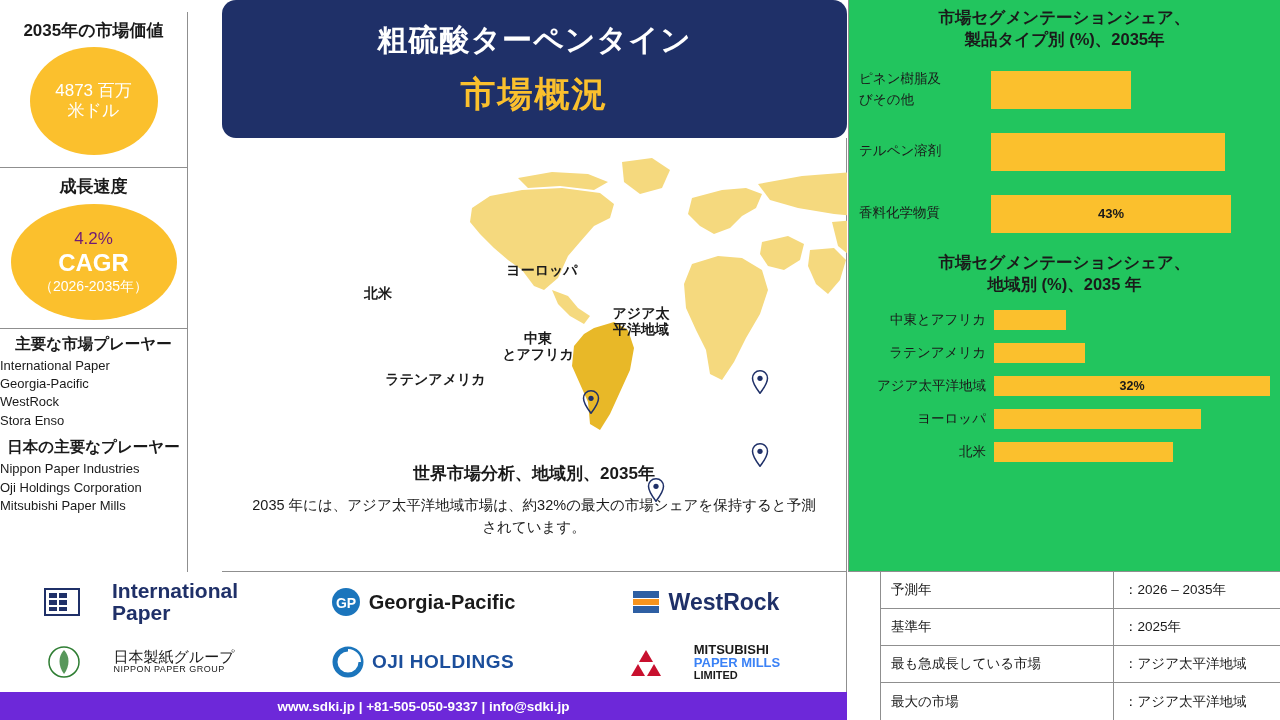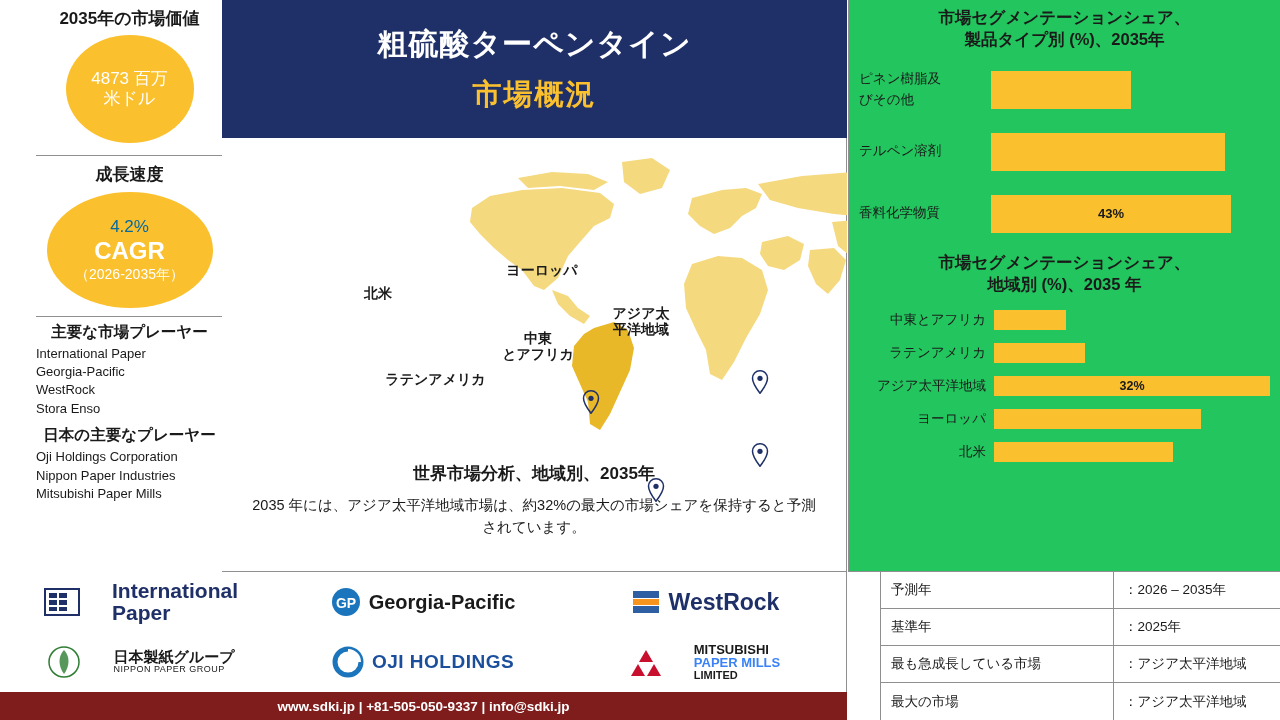--- a/index.html
+++ b/index.html
@@ -7,55 +7,55 @@
     width: 1280px; height: 720px;
     font-family: "Liberation Sans", sans-serif;
     background: #ffffff;
     overflow: hidden;
     position: relative;
   }
   .page { position: relative; width: 1280px; height: 720px; }
 
   
   .left-col {
-    position: absolute; left: 0; top: 0; width: 188px; height: 572px;
+    position: absolute; left: 0; top: 12px; width: 188px; height: 572px;
     border-right: 1px solid #8f8f8f;
-    display: flex; flex-direction: column; margin-left: 36px;
+    display: flex; flex-direction: column;
   }
   .lc-block { border-bottom: 1px solid #8f8f8f; text-align: center; }
   .lc-title {
     font-size: 17px; font-weight: bold; color: #1a1a1a;
     padding: 8px 4px 2px 4px; line-height: 1.25;
   }
   .circle-wrap { display: flex; justify-content: center; align-items: center; padding: 4px 0 12px 0; }
   .circle {
     background: #FBC02D; border-radius: 50%;
     display: flex; flex-direction: column; justify-content: center; align-items: center;
     color: #ffffff; text-align: center; line-height: 1.2;
   }
   .circle-1 { width: 128px; height: 108px; font-size: 17px; }
   .circle-2 { width: 166px; height: 116px; color: #ffffff; }
-  .c2-l1 { font-size: 17px; color:#0369a1; }
+  .c2-l1 { font-size: 17px; color:#701a75; }
   .c2-l2 { font-size: 24px; font-weight: bold; color:#ffffff; }
   .c2-l3 { font-size: 14px; color:#ffffff; }
 
   .players-head {
     font-size: 15.5px; font-weight: bold; color: #1a1a1a; text-align: center;
     padding: 5px 2px 2px 2px;
   }
   .player-item { font-size: 13px; color: #1a1a1a; line-height: 1.42; }
 
   
   .banner {
     position: absolute; left: 222px; top: 0; width: 625px; height: 138px;
     background: #1F3068; display: flex; flex-direction: column;
-    justify-content: center; align-items: center;
+    justify-content: center; align-items: center; border-radius: 14px;
   }
   .banner-t1 { color: #ffffff; font-size: 30px; font-weight: bold; letter-spacing: 1px; }
-  .banner-t2 { color: #FBC02D; font-size: 29px; font-weight: bold; margin-top: 10px; letter-spacing: 2px; }
+  .banner-t2 { color: #FBC02D; font-size: 35px; font-weight: bold; margin-top: 10px; letter-spacing: 2px; }
 
   
   .center-panel {
     position: absolute; left: 222px; top: 138px; width: 625px; height: 434px;
     border-right: 1px solid #8f8f8f; border-bottom: 1px solid #8f8f8f;
     background: #ffffff;
   }
   .map-area { position: relative; width: 625px; height: 322px; }
   .map-area svg { position: absolute; left: 0; top: 0; }
   .map-label {
@@ -114,21 +114,21 @@
     border-right: 1px solid #8f8f8f; background: #ffffff;
     display: grid; grid-template-columns: 1fr 1fr 1fr; grid-template-rows: 1fr 1fr;
     align-items: center; justify-items: center;
   }
   .logo-cell { display: flex; align-items: center; gap: 8px; }
   .logo-text { line-height: 1.05; margin-left: 24px; }
 
   
   .footer {
     position: absolute; left: 0; top: 692px; width: 847px; height: 28px;
-    background: #7f1d1d; color: #ffffff; font-size: 13.5px; font-weight: bold;
+    background: #6d28d9; color: #ffffff; font-size: 13.5px; font-weight: bold;
     display: flex; align-items: center; justify-content: center;
   }
 
   
   .info-table {
     position: absolute; left: 880px; top: 572px; width: 432px; height: 148px;
     border-left: 1px solid #8f8f8f;
   }
   .info-row {
     display: flex; height: 37px; border-bottom: 1px solid #8f8f8f;
@@ -170,22 +170,22 @@
     <div style="padding-bottom:2px;">
       <div class="players-head">主要な市場プレーヤー</div>
       <div class="player-item">International Paper</div>
       <div class="player-item">Georgia-Pacific</div>
       <div class="player-item">WestRock</div>
       <div class="player-item">Stora Enso</div>
     </div>
 
     <div>
       <div class="players-head">日本の主要なプレーヤー</div>
+      <div class="player-item">Nippon Paper Industries</div>
       <div class="player-item">Oji Holdings Corporation</div>
-      <div class="player-item">Nippon Paper Industries</div>
       <div class="player-item">Mitsubishi Paper Mills</div>
     </div>
   </div>
 
   <div class="banner">
     <div class="banner-t1">粗硫酸ターペンタイン</div>
     <div class="banner-t2">市場概況</div>
   </div>
 
   <div class="center-panel">
@@ -369,21 +369,21 @@
       </svg>
       <div style="font-size:23px;font-weight:bold;color:#1F3068;">WestRock</div>
     </div>
 
     <div class="logo-cell">
       <svg width="34" height="34" viewBox="0 0 34 34">
         <circle cx="17" cy="17" r="15" fill="none" stroke="#2E7D32" stroke-width="1.5"></circle>
         <path d="M17 5 C11 11 11 21 17 29 C23 21 23 11 17 5 Z" fill="#2E7D32" opacity="0.8"></path>
       </svg>
       <div class="logo-text">
-        <div style="font-size:15px;font-weight:bold;color:#1a1a1a;">日本製紙グループ</div>
+        <div style="font-size:15px;font-weight:normal;color:#1a1a1a;">日本製紙グループ</div>
         <div style="font-size:9px;color:#1a1a1a;letter-spacing:0.5px;">NIPPON PAPER GROUP</div>
       </div>
     </div>
 
     <div class="logo-cell">
       <svg width="32" height="32" viewBox="0 0 32 32">
         <circle cx="16" cy="16" r="13" fill="none" stroke="#1B75BC" stroke-width="5"></circle>
         <path d="M16 3 A13 13 0 0 1 29 16 L24 16 A8 8 0 0 0 16 8 Z" fill="#ffffff"></path>
       </svg>
       <div style="font-size:19px;font-weight:bold;color:#1B4E9B;letter-spacing:0.5px;">OJI HOLDINGS</div>

